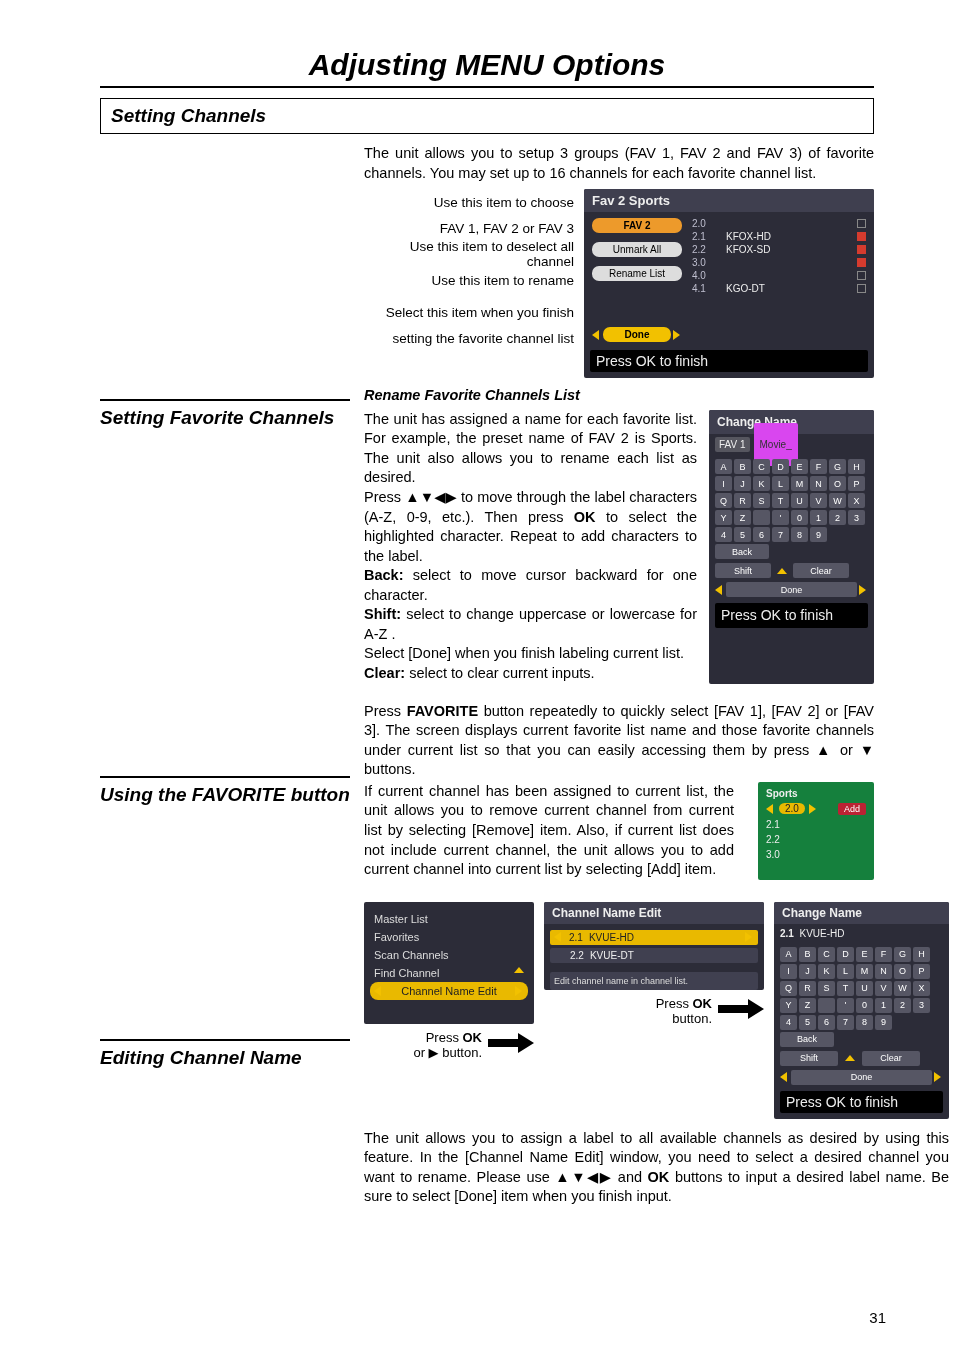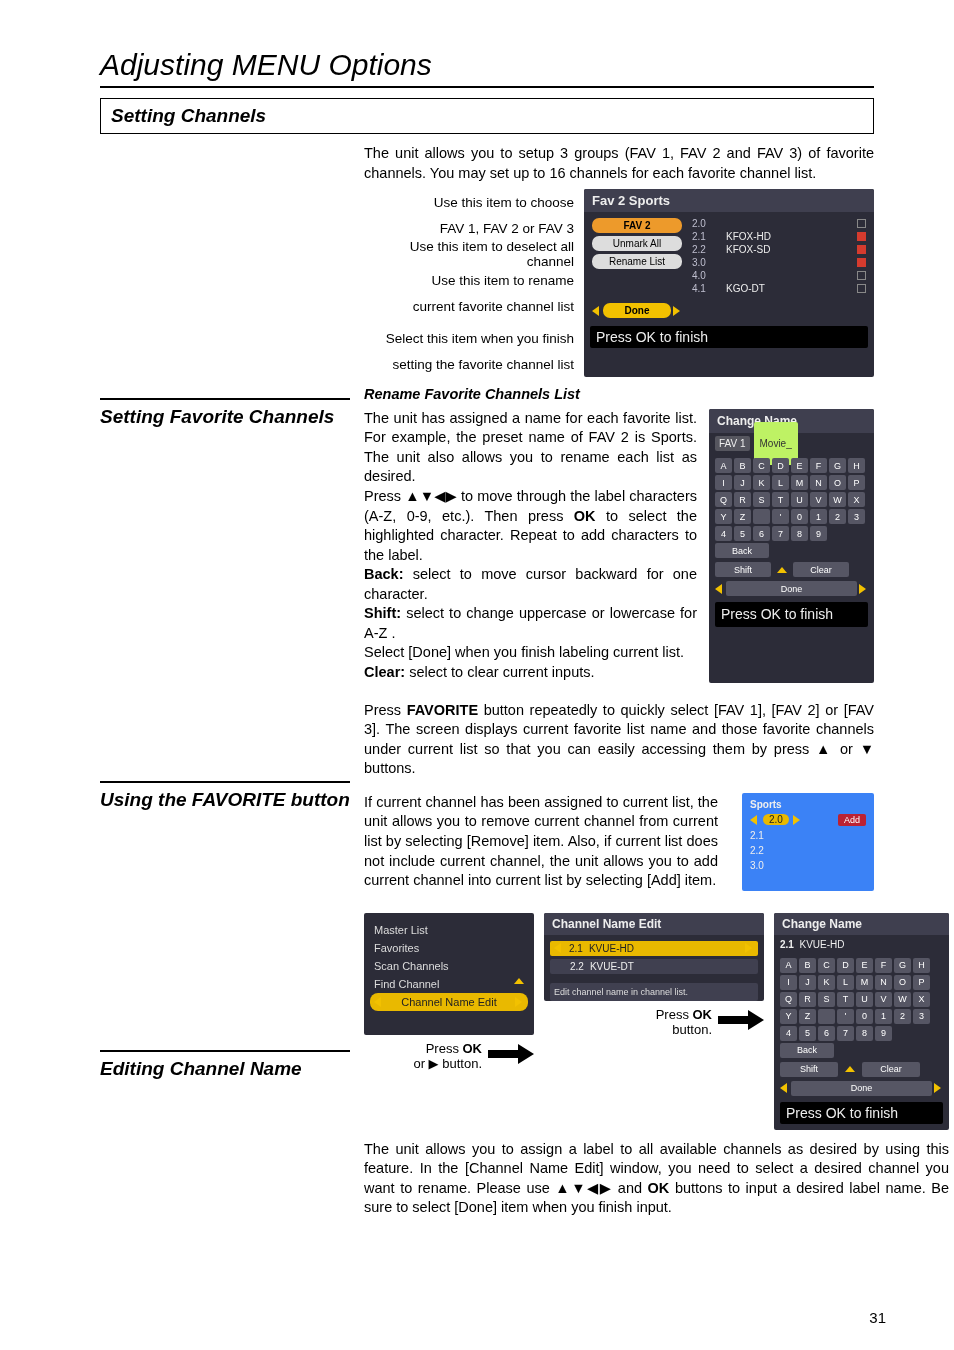--- a/index.html
+++ b/index.html
@@ -1,53 +1,53 @@
 <!DOCTYPE html>
 <html><head>
 <meta charset="utf-8">
 <style>
 *{box-sizing:border-box;margin:0;padding:0}
 body{background:#fff;width:954px;height:1350px;font-family:Arial,sans-serif;color:#000;position:relative}
 .page{padding:48px 80px 0 100px}
-.h1{font-size:30px;font-weight:400;text-align:left;margin-bottom:4px;font-style:italic}
+.h1{font-size:30px;font-weight:700;text-align:center;margin-bottom:4px;font-style:italic}
 .hr{border:none;border-top:2px solid #000;margin-bottom:10px}
 .section-bar{border:1px solid #000;padding:6px 10px;margin-bottom:10px}
 .section-title{font-size:19px;font-weight:700;font-style:italic}
 .row{display:flex;align-items:center}
 .leftcol{width:250px;flex:none;border-top:2px solid #000;padding-top:6px;margin-right:14px}
 .leftcol h2{font-size:19px;font-weight:700;font-style:italic}
 .bodytext{font-size:14.5px;text-align:justify;line-height:1.35}
 .smalltext{font-size:13px}
 .fav-row{display:flex;position:relative;margin-top:6px}
 .helpers{flex:1}
 .helper{font-size:13.5px;text-align:right;padding-right:10px;height:26px;display:flex;align-items:center;justify-content:flex-end}
 .scrn{background:#2c2c38;color:#eee;font-size:11px;border-radius:2px;flex:none}
 .scrn-hdr{background:#3f3f4f;padding:4px 8px;font-weight:700;border-top-left-radius:2px;border-top-right-radius:2px}
 .fav2{width:290px}
 .fav2-body{padding:6px 8px 4px;display:flex;gap:10px}
-.fav2-left{width:90px;display:flex;flex-direction:column;gap:3px}
+.fav2-left{width:90px;display:flex;flex-direction:column;gap:9px}
 .btn{font-size:10px;border-radius:7px;padding:2px 6px;text-align:center}
 .btn-o{background:#ed9a2b;color:#000;font-weight:700}
 .btn-w{background:#ddd;color:#000}
 .btn-y{background:#f2c100;color:#000;font-weight:700}
 .fav2-right{flex:1;display:flex;flex-direction:column;gap:2px}
 .chrow{display:flex;align-items:center;gap:6px;font-size:10px}
 .chrow .num{width:28px;color:#bfbfcf}
 .sq{width:9px;height:9px;border:1px solid #888;margin-left:auto}
 .sq.on{background:#d53b2e;border-color:#d53b2e}
 .footer-bar{background:#000;color:#eee;padding:3px 6px;font-size:14px;margin:4px 6px 6px;border-radius:2px}
 .arrow-yellow{display:inline-block;width:0;height:0;border-top:5px solid transparent;border-bottom:5px solid transparent;border-right:7px solid #f2c100;vertical-align:middle;margin-right:2px}
 .arrow-yellow-r{border-left:7px solid #f2c100;border-right:none}
 .tri-up{display:inline-block;width:0;height:0;border-left:5px solid transparent;border-right:5px solid transparent;border-bottom:6px solid #f2c100}
 .kb{display:flex;flex-wrap:wrap;gap:2px;padding:4px 6px}
 .key{width:17px;height:15px;background:#565664;color:#fff;font-size:9px;display:flex;align-items:center;justify-content:center;border-radius:2px}
 .input-row{padding:4px 6px;font-size:10px}
 .input-row .lab{background:#56565f;padding:2px 4px;border-radius:2px;margin-right:4px}
-.movie{background:#bef264;color:#333;padding:16px 6px;border-radius:2px}
-.sports-pop{background:#3b82f6;color:#eee;width:132px;font-size:10px;border-radius:2px;padding:4px 4px 6px;flex:none}
+.movie{background:#d946ef;color:#333;padding:16px 6px;border-radius:2px}
+.sports-pop{background:#15803d;color:#eee;width:116px;font-size:10px;border-radius:2px;padding:4px 4px 6px;flex:none}
 .sports-pop .r{padding:2px 4px;display:flex;align-items:center;gap:4px}
 .sports-pop .r.sel{position:relative}
 .sports-pop .r.sel .bubble{background:#e9b900;color:#222;border-radius:8px;padding:0 6px}
 .add{background:#b23;color:#fff;font-size:9px;padding:1px 6px;border-radius:2px;margin-left:auto}
 .edit-flow{display:flex;gap:10px;align-items:flex-start}
 .menu-scrn{width:170px;background:#2c2c38;color:#ddd;font-size:11px;border-radius:2px;padding:8px 6px 24px;flex:none}
 .menu-scrn div{padding:3px 4px}
 .menu-scrn .hl{background:#e9b900;border-radius:8px;color:#222;display:flex;align-items:center}
 .cne{width:220px;flex:none}
 .cne-body{padding:6px}
@@ -84,23 +84,20 @@
               <span>Use this item to choose</span>
             </div>
           <div class="helper">
               <span>FAV 1, FAV 2 or FAV 3</span>
             </div>
           <div class="helper">
               <span>Use this item to deselect all channel</span>
             </div>
           <div class="helper">
               <span>Use this item to rename</span>
-            </div>
-          <div class="helper">
-              <span>current favorite channel list</span>
             </div>
           <div style="height:6px"></div>
           <div class="helper">
               <span>Select this item when you finish</span>
             </div>
           <div class="helper">
               <span>setting the favorite channel list</span>
             </div>
         </div>
 
@@ -226,21 +223,21 @@
       </div>
     </div>
   </div>
 
   <div class="row" style="margin-top:18px">
     <div class="leftcol">
         <h2>Using the FAVORITE button</h2>
       </div>
     <div style="flex:1">
       <p class="bodytext"><span>Press </span><b>FAVORITE</b><span> button repeatedly to quickly select [FAV 1], [FAV 2] or [FAV 3]. The screen displays current favorite list name and those favorite channels under current list so that you can easily accessing them by press ▲ or ▼ buttons.</span></p>
-      <div style="display:flex;gap:24px;margin-top:14px">
+      <div style="display:flex;gap:24px;margin-top:2px">
         <p class="bodytext" style="flex:1">If current channel has been assigned to current list, the unit allows you to remove current channel from current list by selecting [Remove] item. Also, if current list does not include current channel, the unit allows you to add current channel into current list by selecting [Add] item.</p>
         <div class="sports-pop">
           <div style="font-weight:700;padding:2px 4px">Sports</div>
           <div class="r sel">
               <span class="arrow-yellow"></span>
               <span class="bubble">2.0</span>
               <span class="arrow-yellow arrow-yellow-r"></span>
               <span class="add">Add</span>
             </div>
           <div id="sports-rows">

